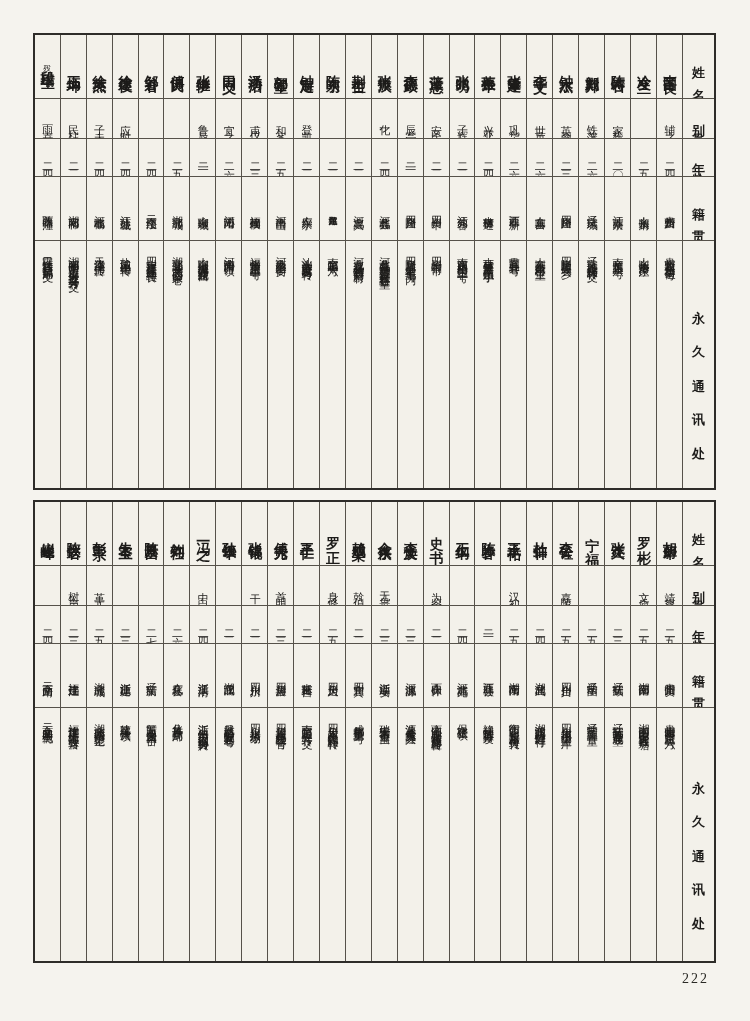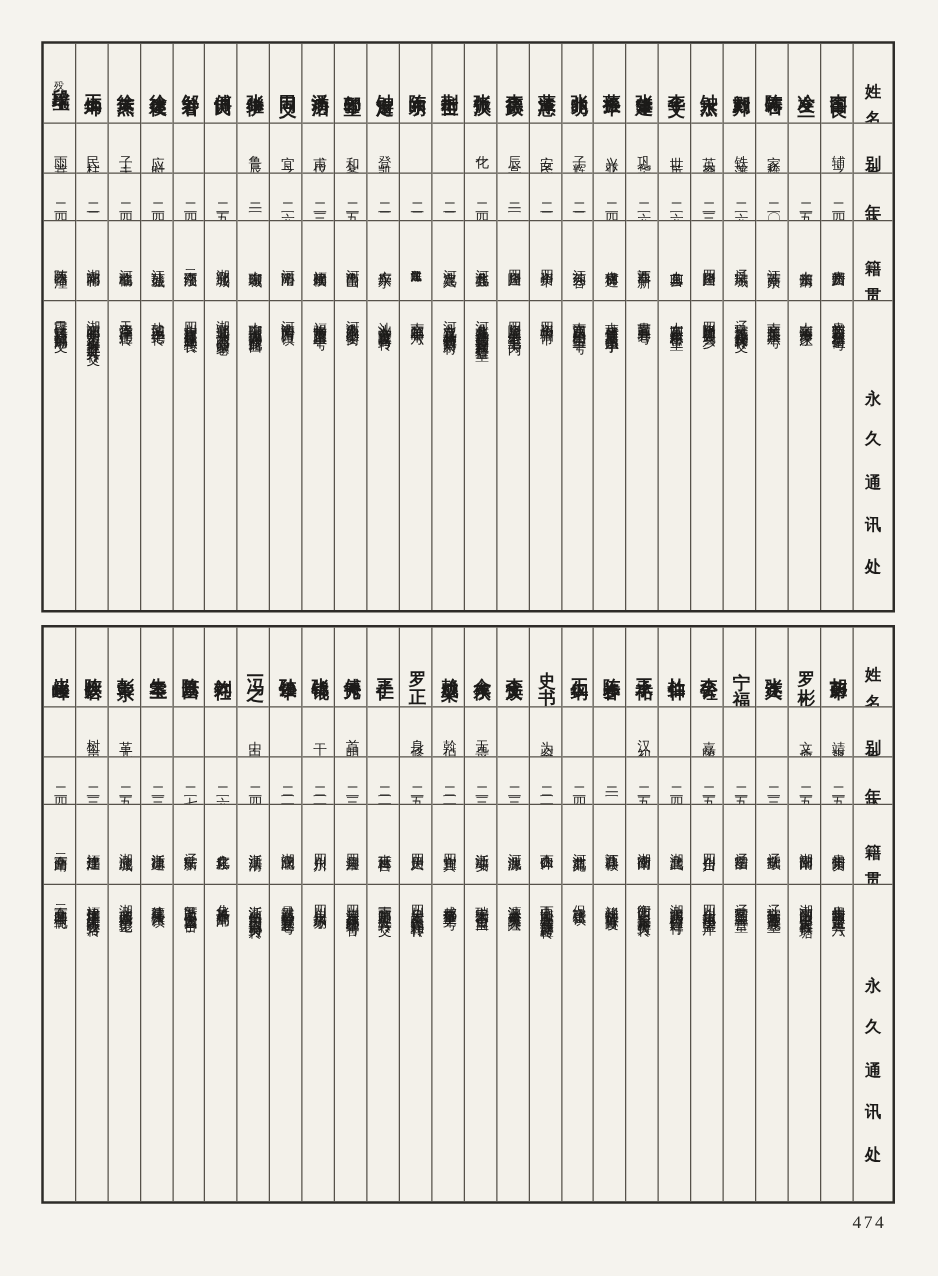--- a/index.html
+++ b/index.html
@@ -992,13 +992,13 @@
     </div>
     <div class="cell cell-origin">
       <span class="vtext origin-text">云南曲靖</span>
     </div>
     <div class="cell cell-address">
       <span class="vtext addr-text">云南曲靖县北街</span>
     </div>
   </div>
   </div>
 
-<div id="page-number">474</div>
+<div id="page-number">222</div>
 
 </body></html>

